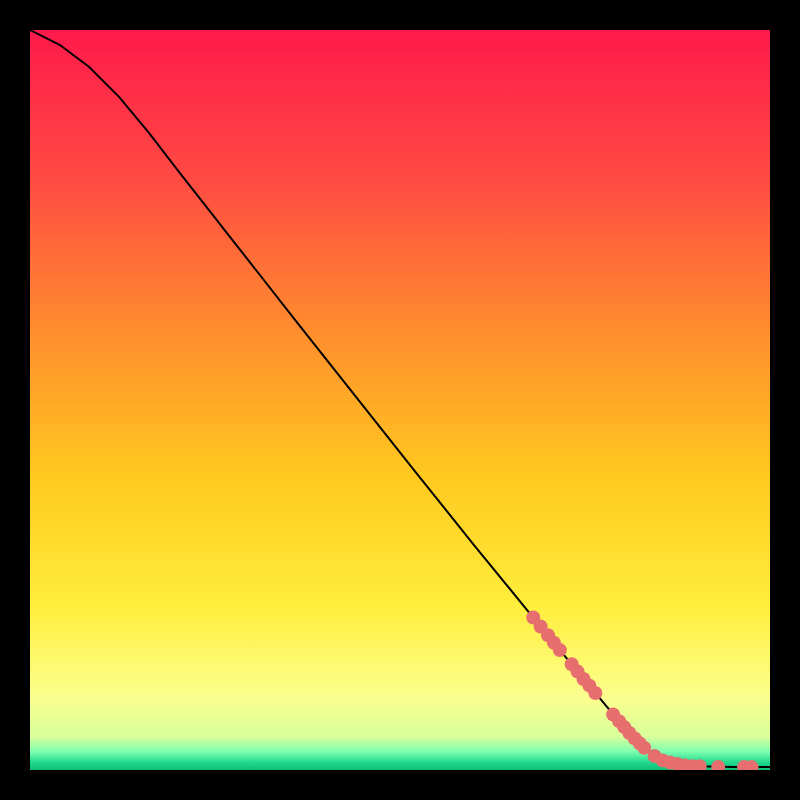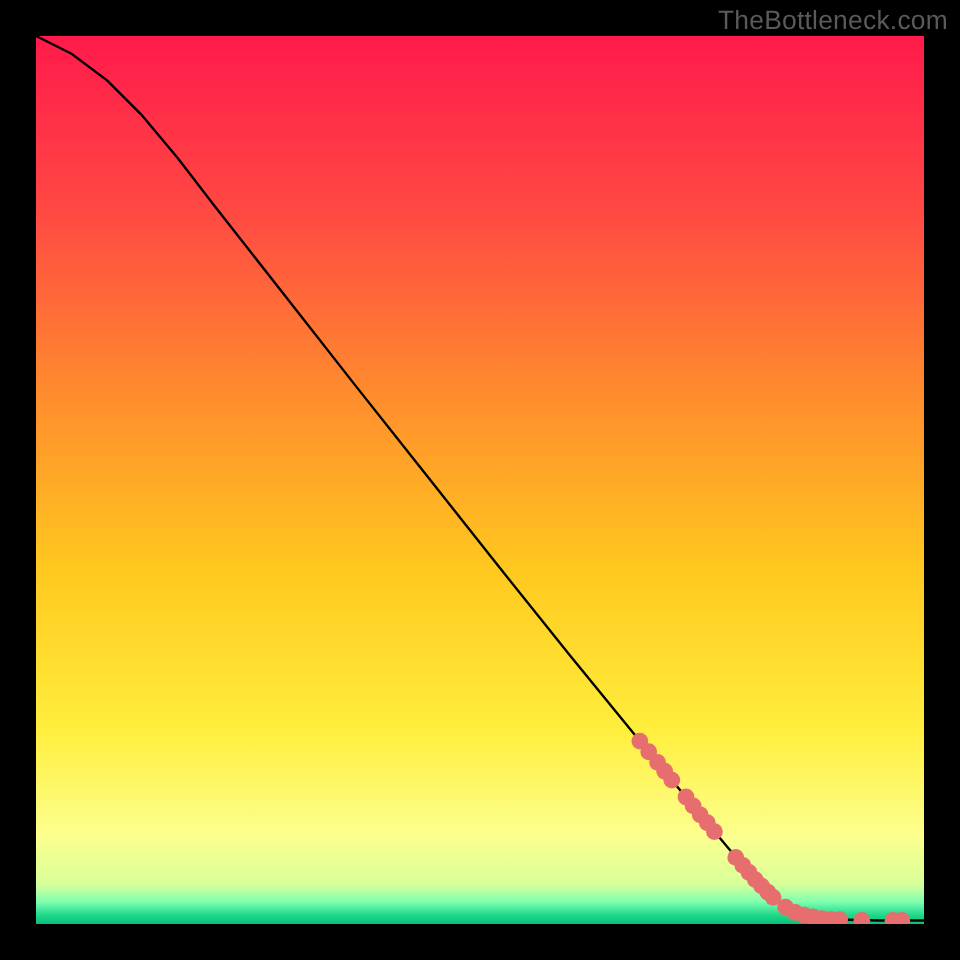--- a/index.html
+++ b/index.html
@@ -20,21 +20,20 @@
     left: 30px;
     top: 30px;
     width: 740px;
     height: 740px;
   }
   svg { display: block; }
 </style>
 </head>
 <body>
 <div class="wrap">
-  <div class="watermark">TheBottleneck.com</div>
 
   <div class="plot">
     <svg id="chart-svg" width="740" height="740" viewBox="0 0 740 740">
         <defs>
           <linearGradient id="bg-grad" x1="0" y1="0" x2="0" y2="1">
             <stop offset="0%" stop-color="#ff1a4b"></stop>
             <stop offset="20%" stop-color="#ff4a43"></stop>
             <stop offset="40%" stop-color="#ff8b2e"></stop>
             <stop offset="60%" stop-color="#ffc81f"></stop>
             <stop offset="78%" stop-color="#ffee3c"></stop>

